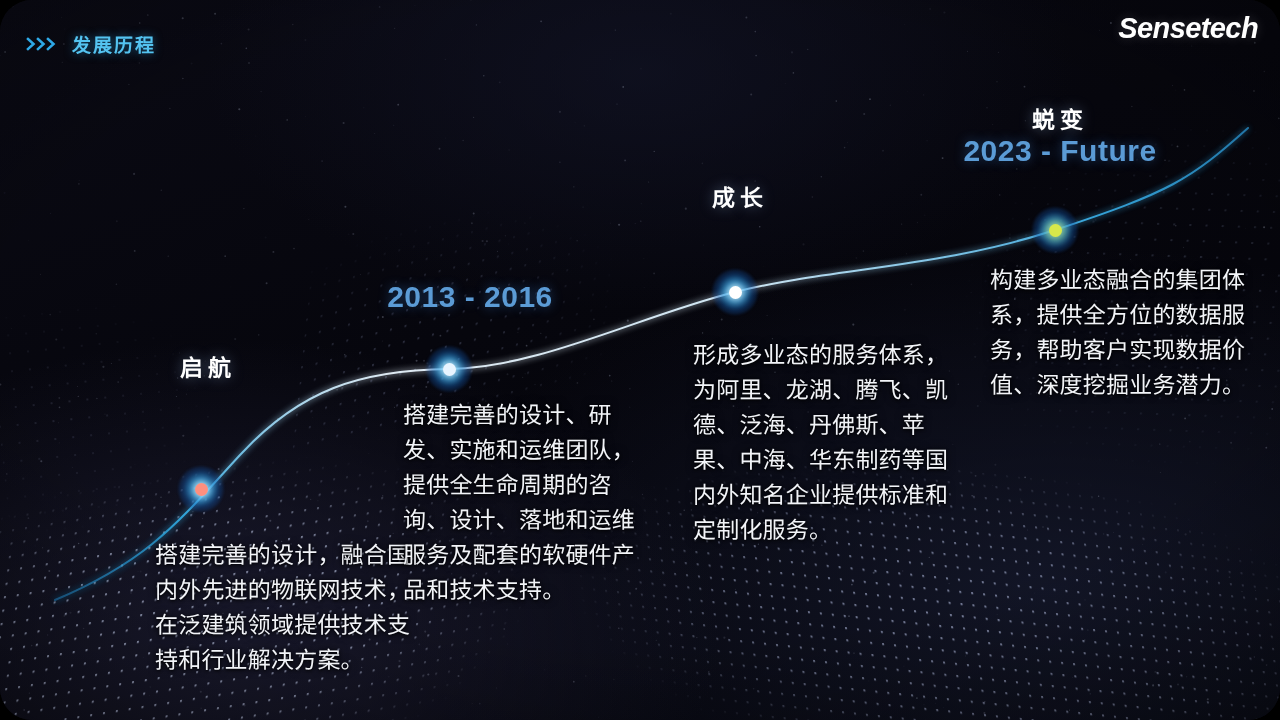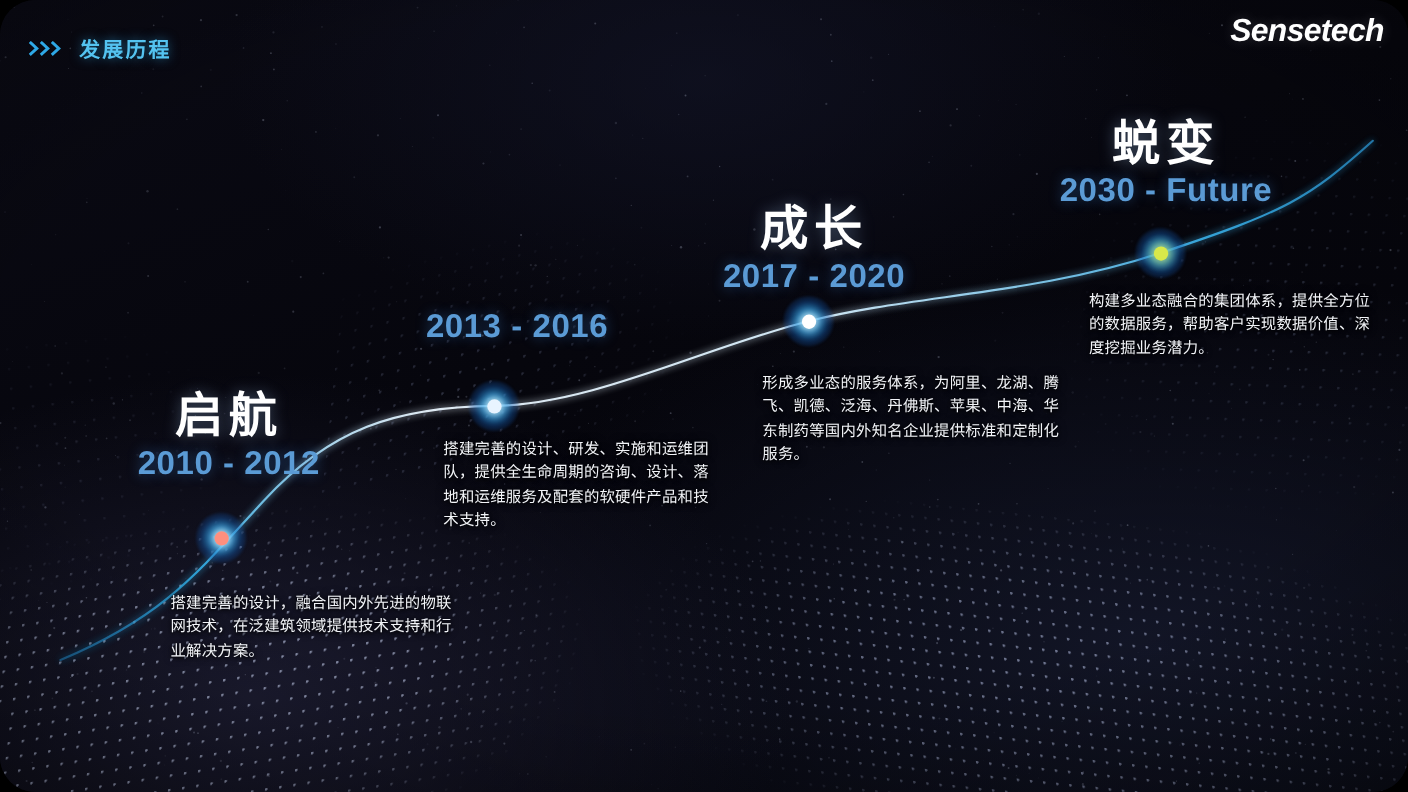--- a/index.html
+++ b/index.html
@@ -179,21 +179,21 @@
     width: 13px; height: 13px;
     margin-left: -6.5px; margin-top: -6.5px;
     border-radius: 50%;
     box-shadow: 0 0 7px 2px rgba(255,255,255,0.55);
   }
 
   
   .milestone { position: absolute; z-index: 20; }
   .ms-title {
     font-family: "DejaVu Serif", "Liberation Serif", serif;
-    font-size: 44px;
+    font-size: 23px;
     font-weight: 700;
     color: #ffffff;
     letter-spacing: 5px;
     line-height: 1.1;
     text-align: center;
     text-shadow: 0 0 14px rgba(170,210,255,0.35);
     white-space: nowrap;
   }
   .ms-year {
     font-size: 30px;
@@ -202,21 +202,21 @@
     letter-spacing: 0.5px;
     line-height: 1.15;
     text-align: center;
     margin-top: 2px;
     text-shadow: 0 0 12px rgba(60,130,210,0.45);
     white-space: nowrap;
   }
   .ms-desc {
     position: absolute;
     z-index: 20;
-    font-size: 14px;
+    font-size: 23px;
     line-height: 1.52;
     color: #f2f4f8;
     letter-spacing: 0.2px;
     text-shadow: 0 1px 3px rgba(0,0,0,0.95), 0 0 8px rgba(0,0,0,0.85);
   }
 </style>
 </head>
 <body>
 
 <div id="slide">
@@ -782,50 +782,48 @@
           <feMergeNode in="b"></feMergeNode>
           <feMergeNode in="SourceGraphic"></feMergeNode>
         </feMerge>
       </filter>
     </defs>
     <path id="timeline-path" d="M 55 600 C 150 560, 180 520, 240 455 S 360 370, 449 369 S 640 316, 735 292 S 940 268, 1055 230 S 1190 180, 1248 128" fill="none" stroke="url(#curveGrad)" stroke-width="2" stroke-linecap="round" filter="url(#curveGlow)" opacity="0.95"></path>
   </svg>
 
   <div class="milestone" style="left:38px; top:355px; width:340px;">
     <div class="ms-title">启航</div>
-    <div class="ms-year">2010 - 2012</div>
   </div>
   <div class="node" style="left:201px; top:489px;">
     <span class="halo"></span>
     <span class="core" style="background:#ff8f7e;"></span>
   </div>
   <div class="ms-desc" style="left:155px; top:538px; width:262px;">搭建完善的设计，融合国内外先进的物联网技术，在泛建筑领域提供技术支持和行业解决方案。</div>
 
   <div class="milestone" style="left:300px; top:278px; width:340px;">
     <div class="ms-year">2013 - 2016</div>
   </div>
   <div class="node" style="left:449px; top:369px;">
     <span class="halo"></span>
     <span class="core" style="background:#e8f4ff;"></span>
   </div>
   <div class="ms-desc" style="left:403px; top:398px; width:252px;">搭建完善的设计、研发、实施和运维团队，提供全生命周期的咨询、设计、落地和运维服务及配套的软硬件产品和技术支持。</div>
 
   <div class="milestone" style="left:570px; top:185px; width:340px;">
     <div class="ms-title">成长</div>
-    <div class="ms-year">2017 - 2020</div>
   </div>
   <div class="node" style="left:735px; top:292px;">
     <span class="halo"></span>
     <span class="core" style="background:#ffffff;"></span>
   </div>
   <div class="ms-desc" style="left:693px; top:338px; width:272px;">形成多业态的服务体系，为阿里、龙湖、腾飞、凯德、泛海、丹佛斯、苹果、中海、华东制药等国内外知名企业提供标准和定制化服务。</div>
 
   <div class="milestone" style="left:890px; top:107px; width:340px;">
     <div class="ms-title">蜕变</div>
-    <div class="ms-year">2030 - Future</div>
+    <div class="ms-year">2023 - Future</div>
   </div>
   <div class="node" style="left:1055px; top:230px;">
     <span class="halo"></span>
     <span class="core" style="background:#d8e84a; box-shadow:0 0 8px 3px rgba(216,232,74,0.55);"></span>
   </div>
   <div class="ms-desc" style="left:990px; top:263px; width:258px;">构建多业态融合的集团体系，提供全方位的数据服务，帮助客户实现数据价值、深度挖掘业务潜力。</div>
 
 </div>
 
 </body></html>

